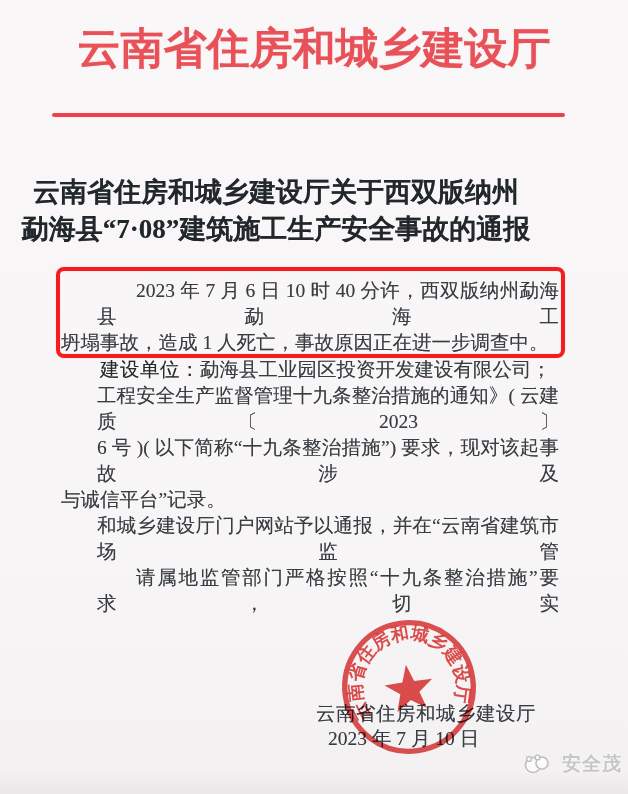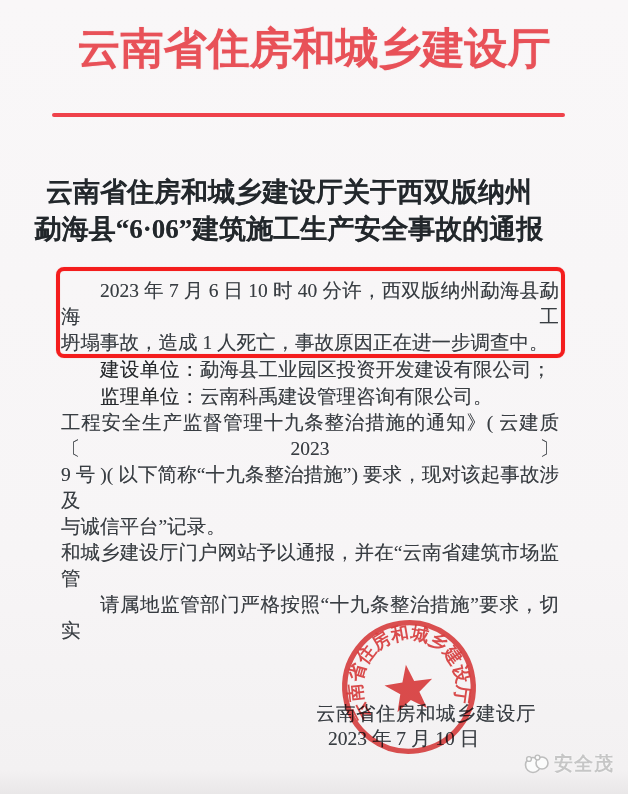--- a/index.html
+++ b/index.html
@@ -19,29 +19,28 @@
   }
   .red-rule{
     position:absolute;top:113px;left:52px;width:513px;height:4px;
     background:#ef424b;border-radius:2px;
   }
   .doc-title{
     position:absolute;top:174px;left:0;width:552px;
     text-align:center;font-weight:bold;
     font-size:27px;line-height:37px;color:#22272b;
     text-shadow:0 0 .6px rgba(30,40,45,.55);
-    margin-left:13px;
   }
   .content{
     position:absolute;top:278px;left:61px;width:498px;
     font-size:19.5px;line-height:26px;color:#383d42;
     text-shadow:0 0 .5px rgba(50,55,60,.45);
   }
   .line{white-space:nowrap;}
-  .line.fill{text-align:justify;text-align-last:justify;white-space:normal;}
+  .line.fill{text-align:justify;text-align-last:justify;white-space:normal;margin-left:36px;}
   .indent{text-indent:2em;}
   .unit-label{
     font-family:"Liberation Sans","DejaVu Sans",sans-serif;
     font-weight:normal;color:#26292c;letter-spacing:.5px;
   }
   .redbox-overlay{
     position:absolute;top:267px;left:56px;width:509px;height:91px;
     box-sizing:border-box;
     border:4.5px solid #f41d1d;border-radius:8px;
     pointer-events:none;
@@ -57,51 +56,50 @@
     font-size:19.5px;color:#383d42;
     text-shadow:0 0 .5px rgba(50,55,60,.45);
   }
   .seal{
     position:absolute;top:614px;left:336px;width:146px;height:146px;
     transform:rotate(-8deg);
     mix-blend-mode:multiply;opacity:.92;
   }
   .watermark{
     position:absolute;top:751px;left:524px;
-    display:flex;align-items:center;gap:4px;
+    display:flex;align-items:center;gap:12px;
     font-family:"Liberation Sans","DejaVu Sans",sans-serif;
     font-weight:bold;font-size:19px;color:#c6c6c6;
     text-shadow:0 0 1px #ffffff,0 0 2px #ffffff;
     letter-spacing:1px;
     text-align:center;
   }
 </style>
 </head>
 <body>
 
 <div class="page">
 
   <div class="header-title">云南省住房和城乡建设厅</div>
 
   <div class="red-rule"></div>
 
   <div class="doc-title">
     <div>云南省住房和城乡建设厅关于西双版纳州</div>
-    <div>勐海县“6·06”建筑施工生产安全事故的通报</div>
+    <div>勐海县“7·08”建筑施工生产安全事故的通报</div>
   </div>
 
   <div class="content">
     <div class="line fill indent">2023 年 7 月 6 日 10 时 40 分许，西双版纳州勐海县勐海工</div>
     <div class="line">坍塌事故，造成 1 人死亡，事故原因正在进一步调查中。</div>
 
     <div class="line indent"><span class="unit-label">建设单位：</span><span>勐海县工业园区投资开发建设有限公司；</span></div>
-    <div class="line indent"><span class="unit-label">监理单位：</span><span>云南科禹建设管理咨询有限公司。</span></div>
 
     <div class="line fill">工程安全生产监督管理十九条整治措施的通知》( 云建质〔2023〕</div>
-    <div class="line fill">9 号 )( 以下简称“十九条整治措施”) 要求，现对该起事故涉及</div>
+    <div class="line fill">6 号 )( 以下简称“十九条整治措施”) 要求，现对该起事故涉及</div>
     <div class="line">与诚信平台”记录。</div>
     <div class="line fill">和城乡建设厅门户网站予以通报，并在“云南省建筑市场监管</div>
 
     <div class="line fill indent">请属地监管部门严格按照“十九条整治措施”要求，切实</div>
 
   </div>
 
   <div class="redbox-overlay"></div>
 
   <div class="sign-org">云南省住房和城乡建设厅</div>

